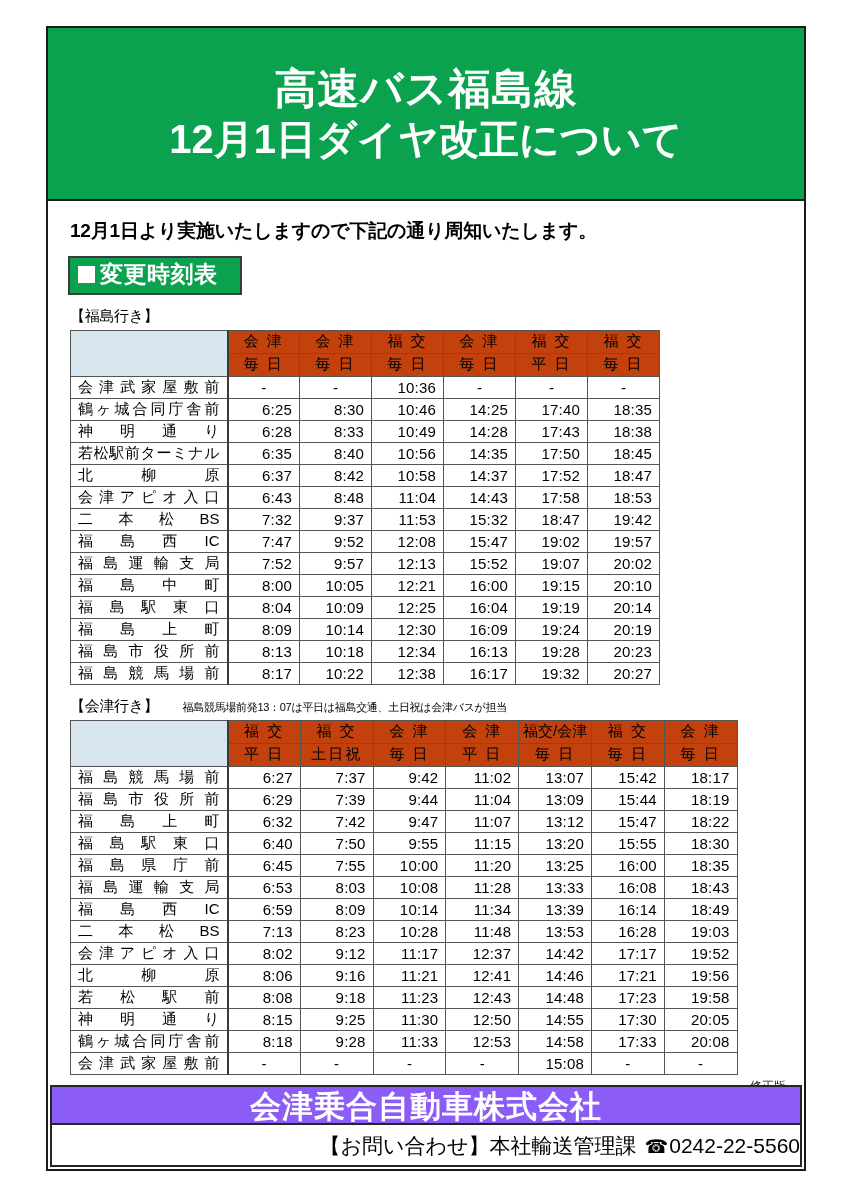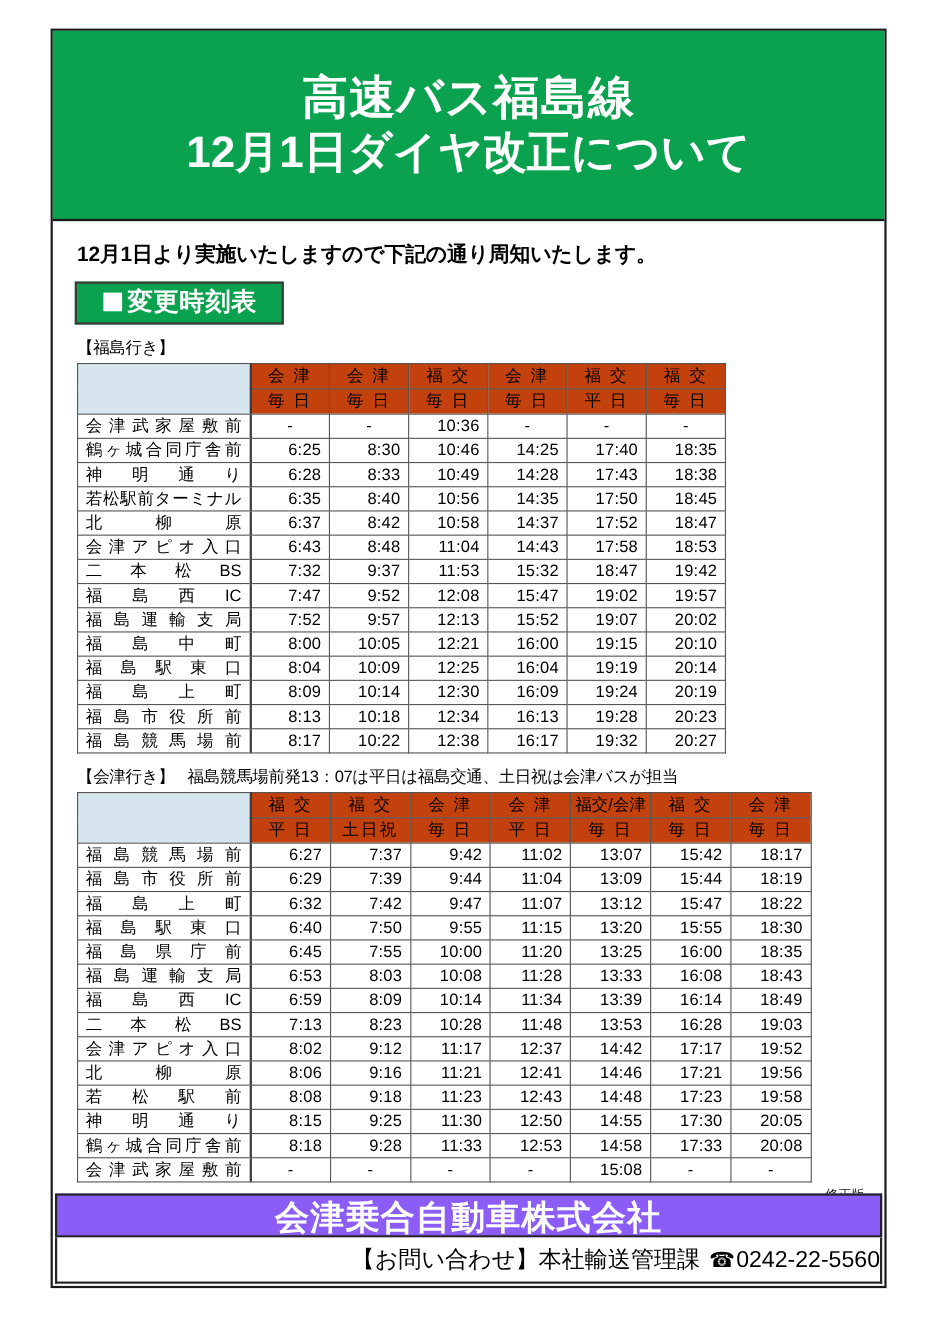--- a/index.html
+++ b/index.html
@@ -80,42 +80,42 @@
   }
 
   .section-header {
     display: inline-block;
     margin: 12px 0 0 20px;
     background: #0aa14f;
     border: 2px solid #3b3b3b;
     color: #ffffff;
     font-size: 23px;
     font-weight: bold;
-    padding: 2px 22px 4px 24px;
+    padding: 2px 22px 4px 8px;
     line-height: 1.25;
     letter-spacing: 0.5px;
   }
   .section-header .sq {
     display: inline-block;
     width: 17px;
     height: 17px;
     background: #ffffff;
     margin-right: 5px;
     vertical-align: -1px;
   }
 
   .table-caption {
     font-size: 15px;
     margin: 12px 0 4px 22px;
     letter-spacing: -0.3px;
     white-space: nowrap;
   }
   .table-caption .cap-extra {
-    margin-left: 12px;
-    font-size: 15px;
+    margin-left: 24px;
+    font-size: 11px;
   }
 
   
   table.tt {
     border-collapse: collapse;
     margin-left: 22px;
     table-layout: fixed;
     background: #ffffff;
   }
   table.tt td, table.tt th {

